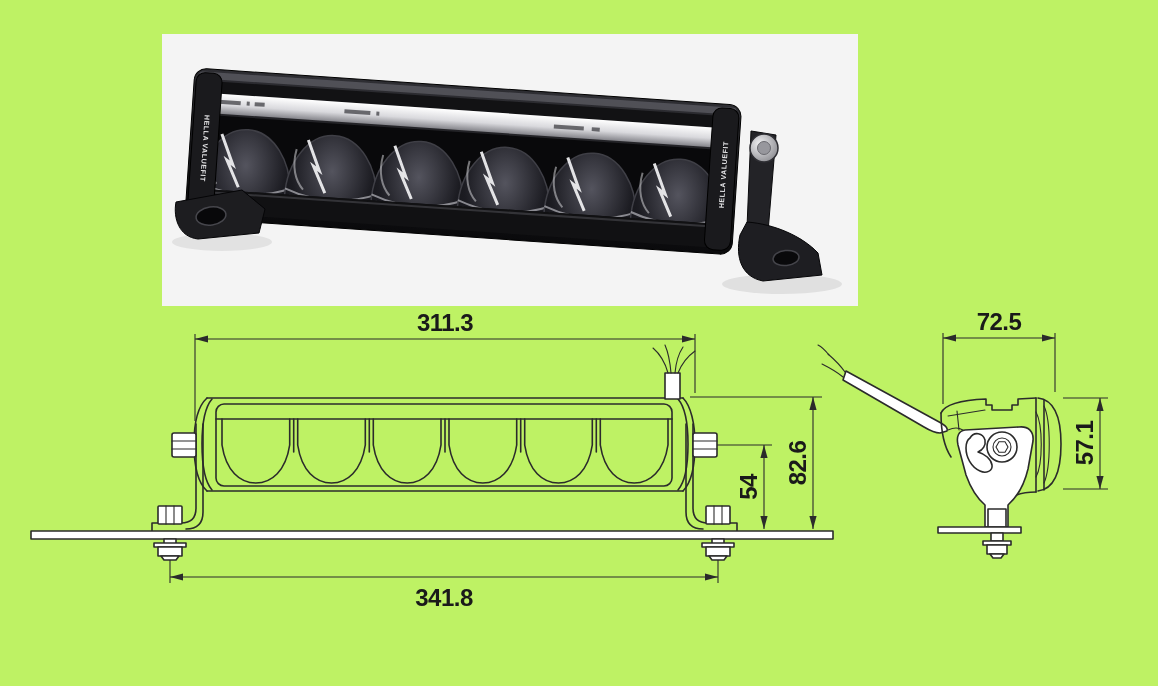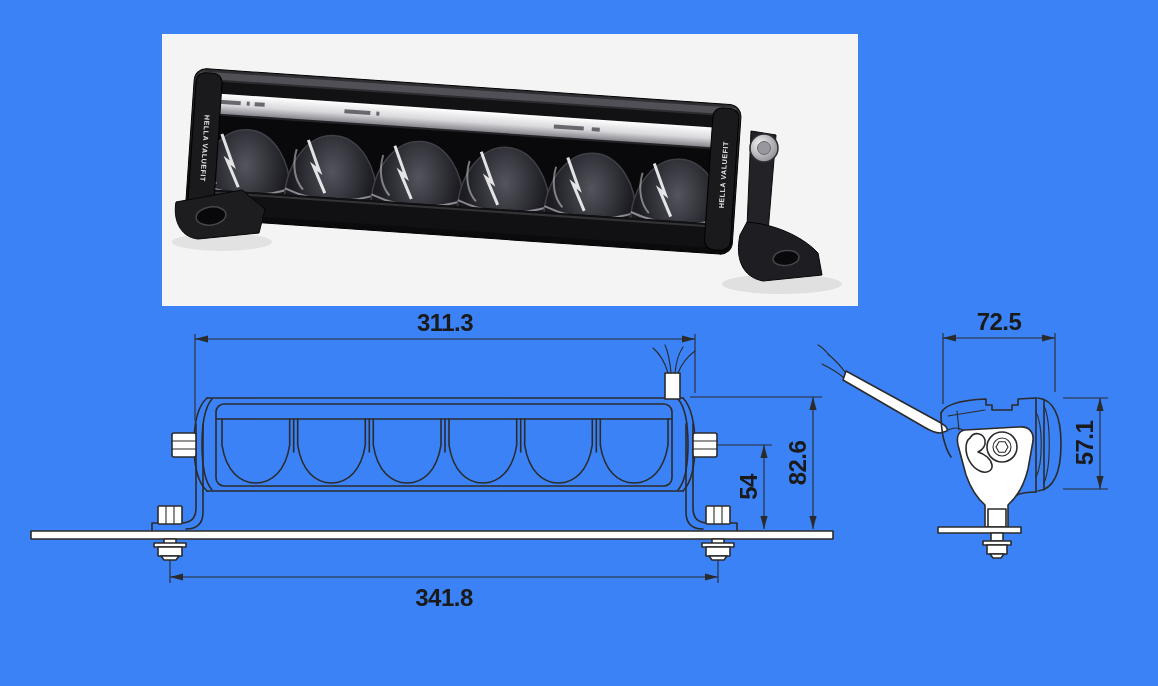--- a/index.html
+++ b/index.html
@@ -1,16 +1,16 @@
 <!DOCTYPE html>
 <html><head>
 <meta charset="utf-8">
 <style>
   html,body{margin:0;padding:0;background:#ffffff;}
-  .canvas{position:relative;width:1158px;height:686px;background:#3b82f6;overflow:hidden;
+  .canvas{position:relative;width:1158px;height:686px;background:#bef264;overflow:hidden;
           font-family:"Liberation Sans",sans-serif;}
   .photo-svg{position:absolute;left:162px;top:34px;width:696px;height:272px;}
   .tech-svg{position:absolute;left:0;top:0;width:1158px;height:686px;}
   .ln  {stroke:#2b2b2b;stroke-width:1.6;fill:none;stroke-linecap:round;stroke-linejoin:round;}
   .lnw {stroke:#2b2b2b;stroke-width:1.6;fill:#ffffff;stroke-linejoin:round;}
   .thin{stroke:#2b2b2b;stroke-width:1.1;fill:none;stroke-linecap:round;}
   .dim {stroke:#2b2b2b;stroke-width:1.1;fill:none;}
   .dimtxt{font-family:"Liberation Sans",sans-serif;font-weight:bold;font-size:24px;
           fill:#1a1a1a;letter-spacing:-0.5px;}
   .brandtxt{font-family:"Liberation Sans",sans-serif;font-weight:bold;font-size:7px;

